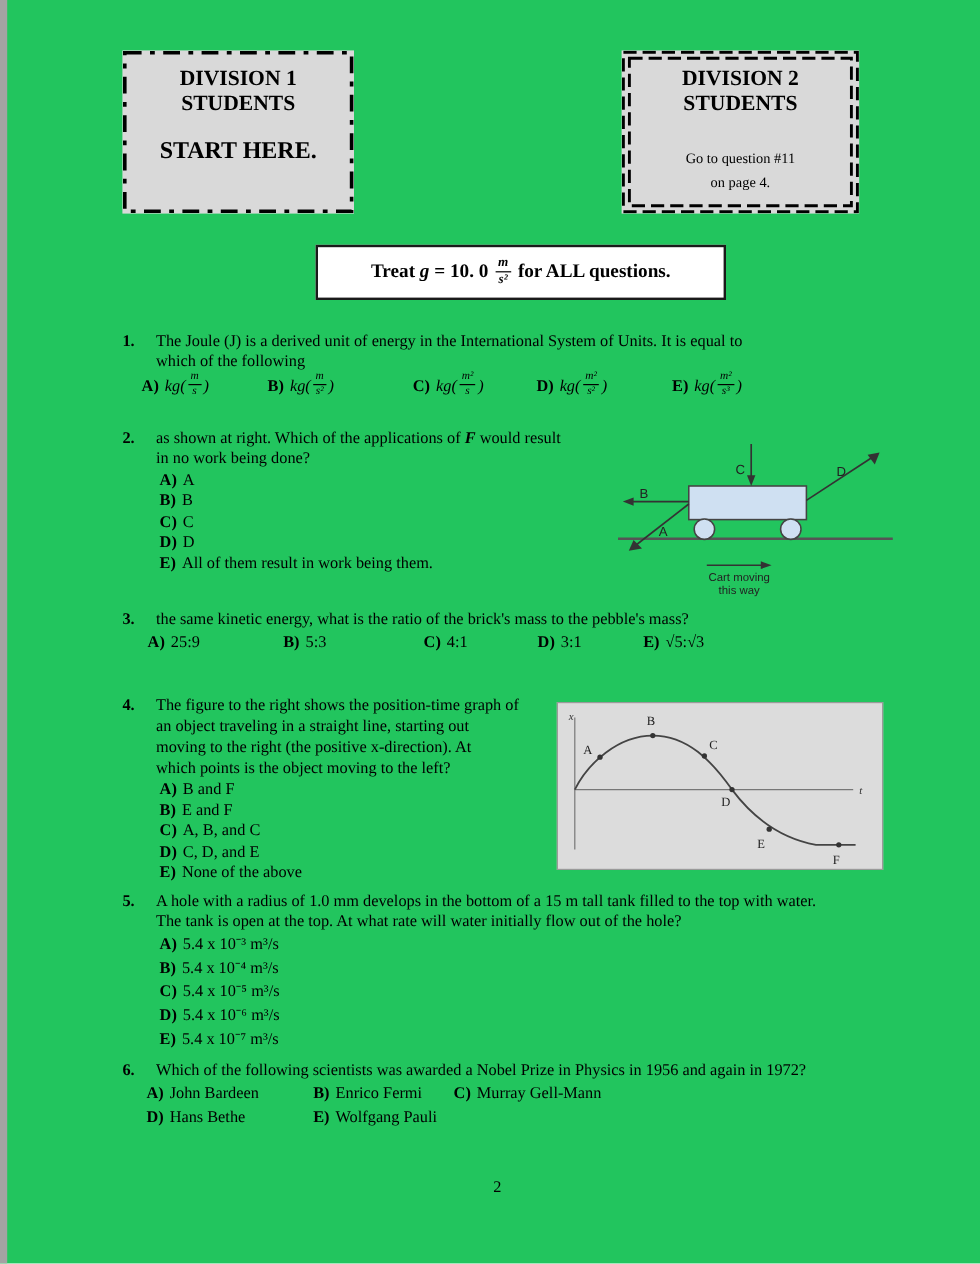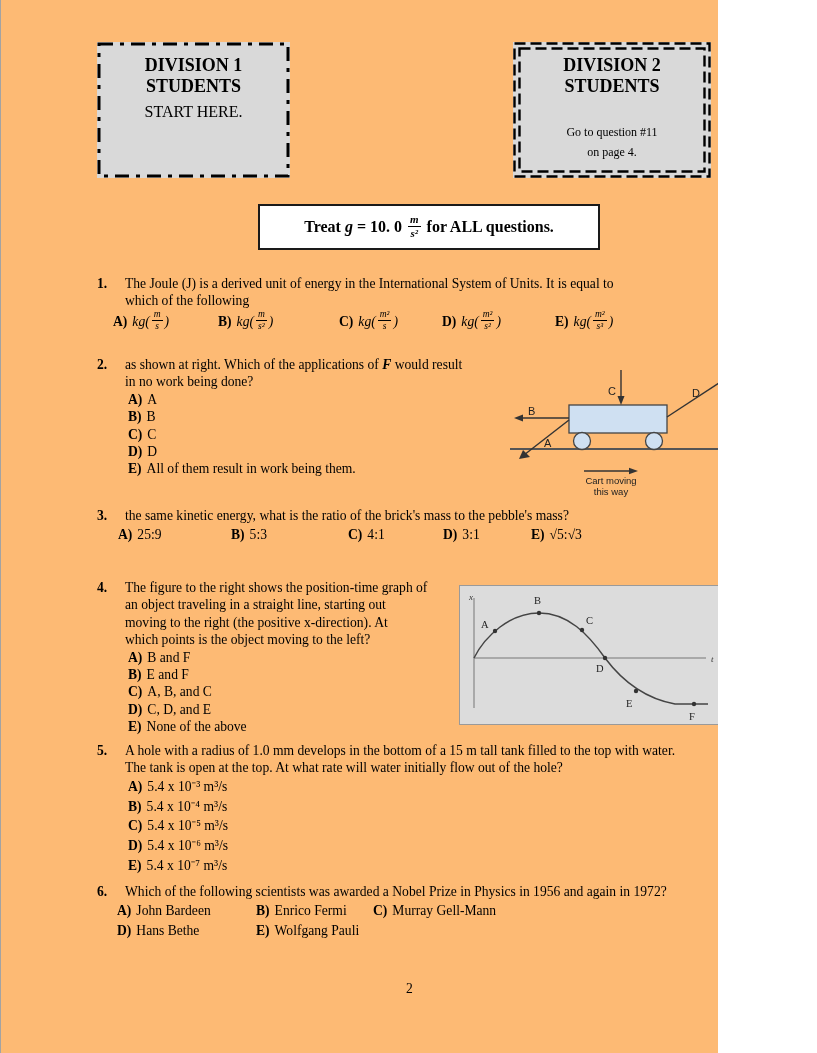--- a/index.html
+++ b/index.html
@@ -1,27 +1,27 @@
 <!DOCTYPE html>
 <html><head>
 <meta charset="utf-8">
 <style>
   html,body{margin:0;padding:0;background:#fff;}
-  .page{position:relative;width:718px;height:1053px;background:#fdba74;
+  .page{position:relative;width:817px;height:1053px;background:#22c55e;
         font-family:"Liberation Serif",serif;color:#000;overflow:hidden;
-        border-left:1px solid #a3a3a3;box-sizing:border-box;}
+        border-left:6px solid #a3a3a3;box-sizing:border-box;}
 
   
   .division-box{position:absolute;background:#d9d9d9;}
   .db1{left:96px;top:42px;width:193px;height:136px;}
   .db2{left:512px;top:42px;width:198px;height:136px;}
   .box-border{position:absolute;left:0;top:0;}
   .division-content{position:relative;text-align:center;padding-top:13px;}
   .division-title{font-weight:bold;font-size:18px;line-height:21px;}
-  .division-start{font-weight:normal;font-size:16px;line-height:21px;margin-top:4px;}
+  .division-start{font-weight:bold;font-size:20px;line-height:21px;margin-top:19px;}
   .division-goto{font-size:12px;line-height:20px;}
   .goto-wrap{margin-top:25px;}
 
   
   .gravity-box{position:absolute;left:232px;top:204px;width:338px;height:42px;
     border:2px solid #1a1a1a;display:flex;align-items:center;justify-content:center;
     font-weight:bold;font-size:16px;background:#fff;white-space:pre;margin-left:25px;}
   .mathit{font-style:italic;}
 
   

